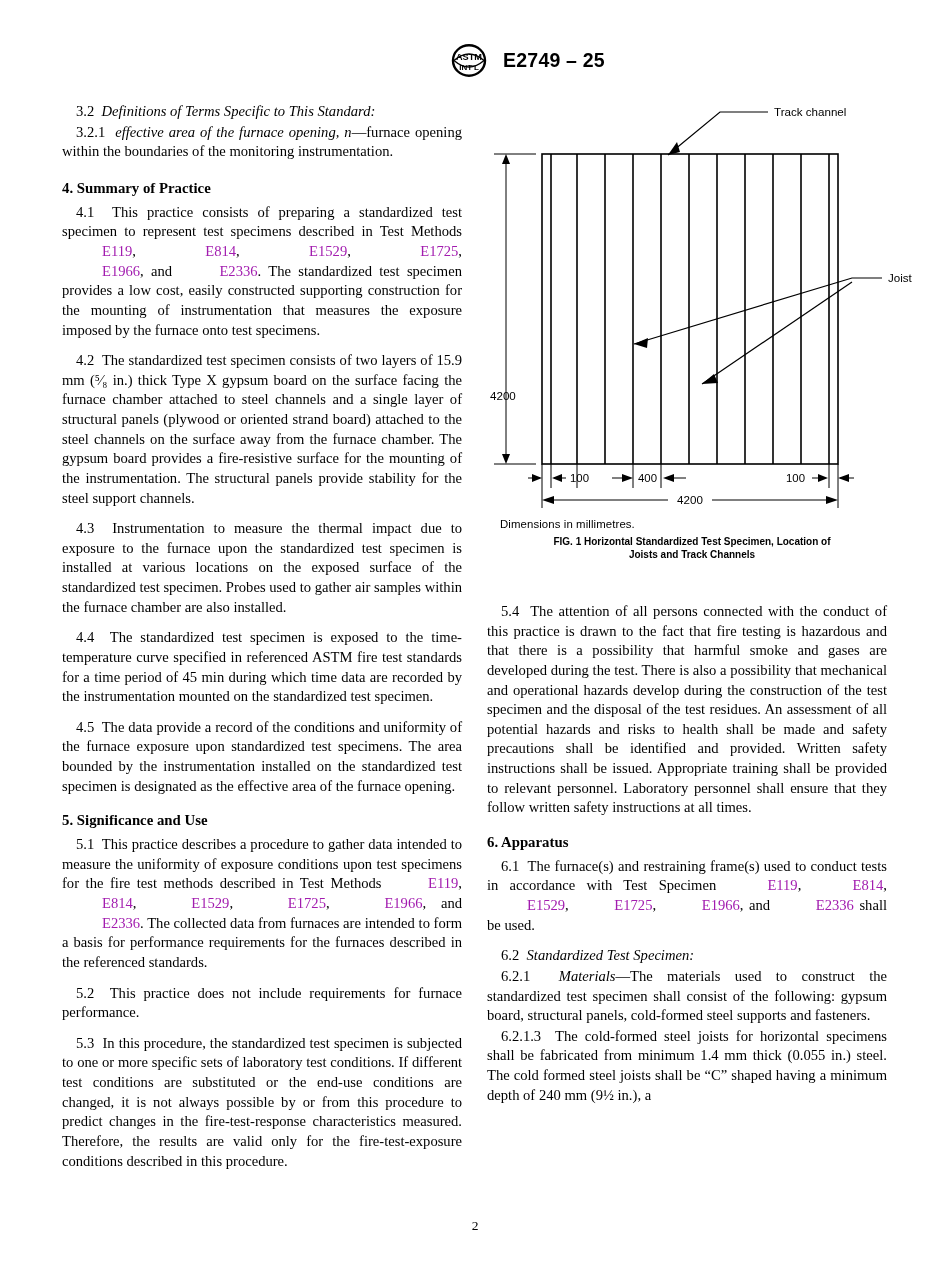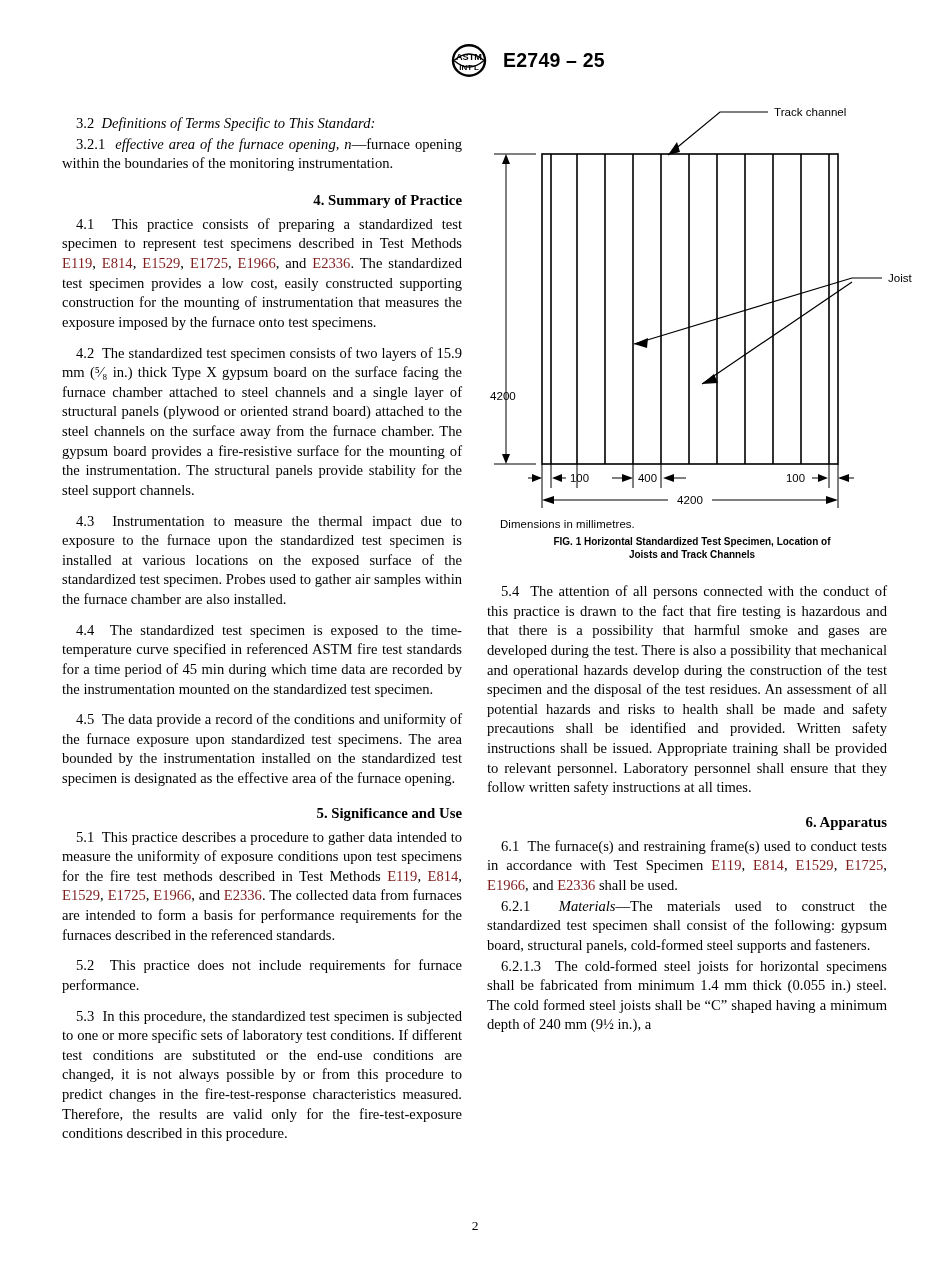--- a/index.html
+++ b/index.html
@@ -44,41 +44,42 @@
   
   .col {
     position: absolute;
     width: 400px;
     font-size: 14.6px;
     line-height: 1.345;
     text-align: justify;
     text-justify: inter-word;
     hyphens: manual;
   }
-  .col-left  { left: 62px;  top: 114px; }
-  .col-right { left: 487px; top: 582px; width: 400px; }
+  .col-left  { left: 62px;  top: 102px; }
+  .col-right { left: 487px; top: 602px; width: 400px; }
 
   p.para {
     margin: 0 0 1px 0;
     text-indent: 14px;
   }
   p.para.gap { margin-top: 11px; }
 
   .sec-head {
     font-weight: bold;
     font-size: 14.8px;
     margin: 15px 0 4px 0;
     text-indent: 0;
-    text-align: right;
+    text-align: left;
   }
   .sec-head.first { margin-top: 17px; }
 
   .it { font-style: italic; }
   .ref {
-    color: #7f1d1d;
+    color: #a21caf;
+    margin-left: 40px;
   }
 
   
   .figure-wrap {
     position: absolute;
     left: 472px;
     top: 96px;
     width: 440px;
   }
   .fig-svg { display: block; }
@@ -289,20 +290,24 @@
     <span>The attention of all persons connected with the conduct of this practice is drawn to the fact that fire testing is hazardous and that there is a possibility that harmful smoke and gases are developed during the test. There is also a possibility that mechanical and operational hazards develop during the construction of the test specimen and the disposal of the test residues. An assessment of all potential hazards and risks to health shall be made and safety precautions shall be identified and provided. Written safety instructions shall be issued. Appropriate training shall be provided to relevant personnel. Laboratory personnel shall ensure that they follow written safety instructions at all times.</span>
   </p>
 
   <h2 class="sec-head">6.  Apparatus</h2>
 
   <p class="para">
     <span>6.1</span>&nbsp;
     <span>The furnace(s) and restraining frame(s) used to conduct tests in accordance with Test Specimen </span><span class="ref">E119</span>, <span class="ref">E814</span>, <span class="ref">E1529</span>, <span class="ref">E1725</span>, <span class="ref">E1966</span>, and <span class="ref">E2336</span><span> shall be used.</span>
   </p>
 
+  <p class="para gap">
+    <span>6.2</span>&nbsp;
+    <span class="it">Standardized Test Specimen:</span>
+  </p>
 
   <p class="para">
     <span>6.2.1</span>&nbsp;
     <span class="it">Materials</span><span>—The materials used to construct the standardized test specimen shall consist of the following: gypsum board, structural panels, cold-formed steel supports and fasteners.</span>
   </p>
 
 
 
   <p class="para">
     <span>6.2.1.3</span>&nbsp;

